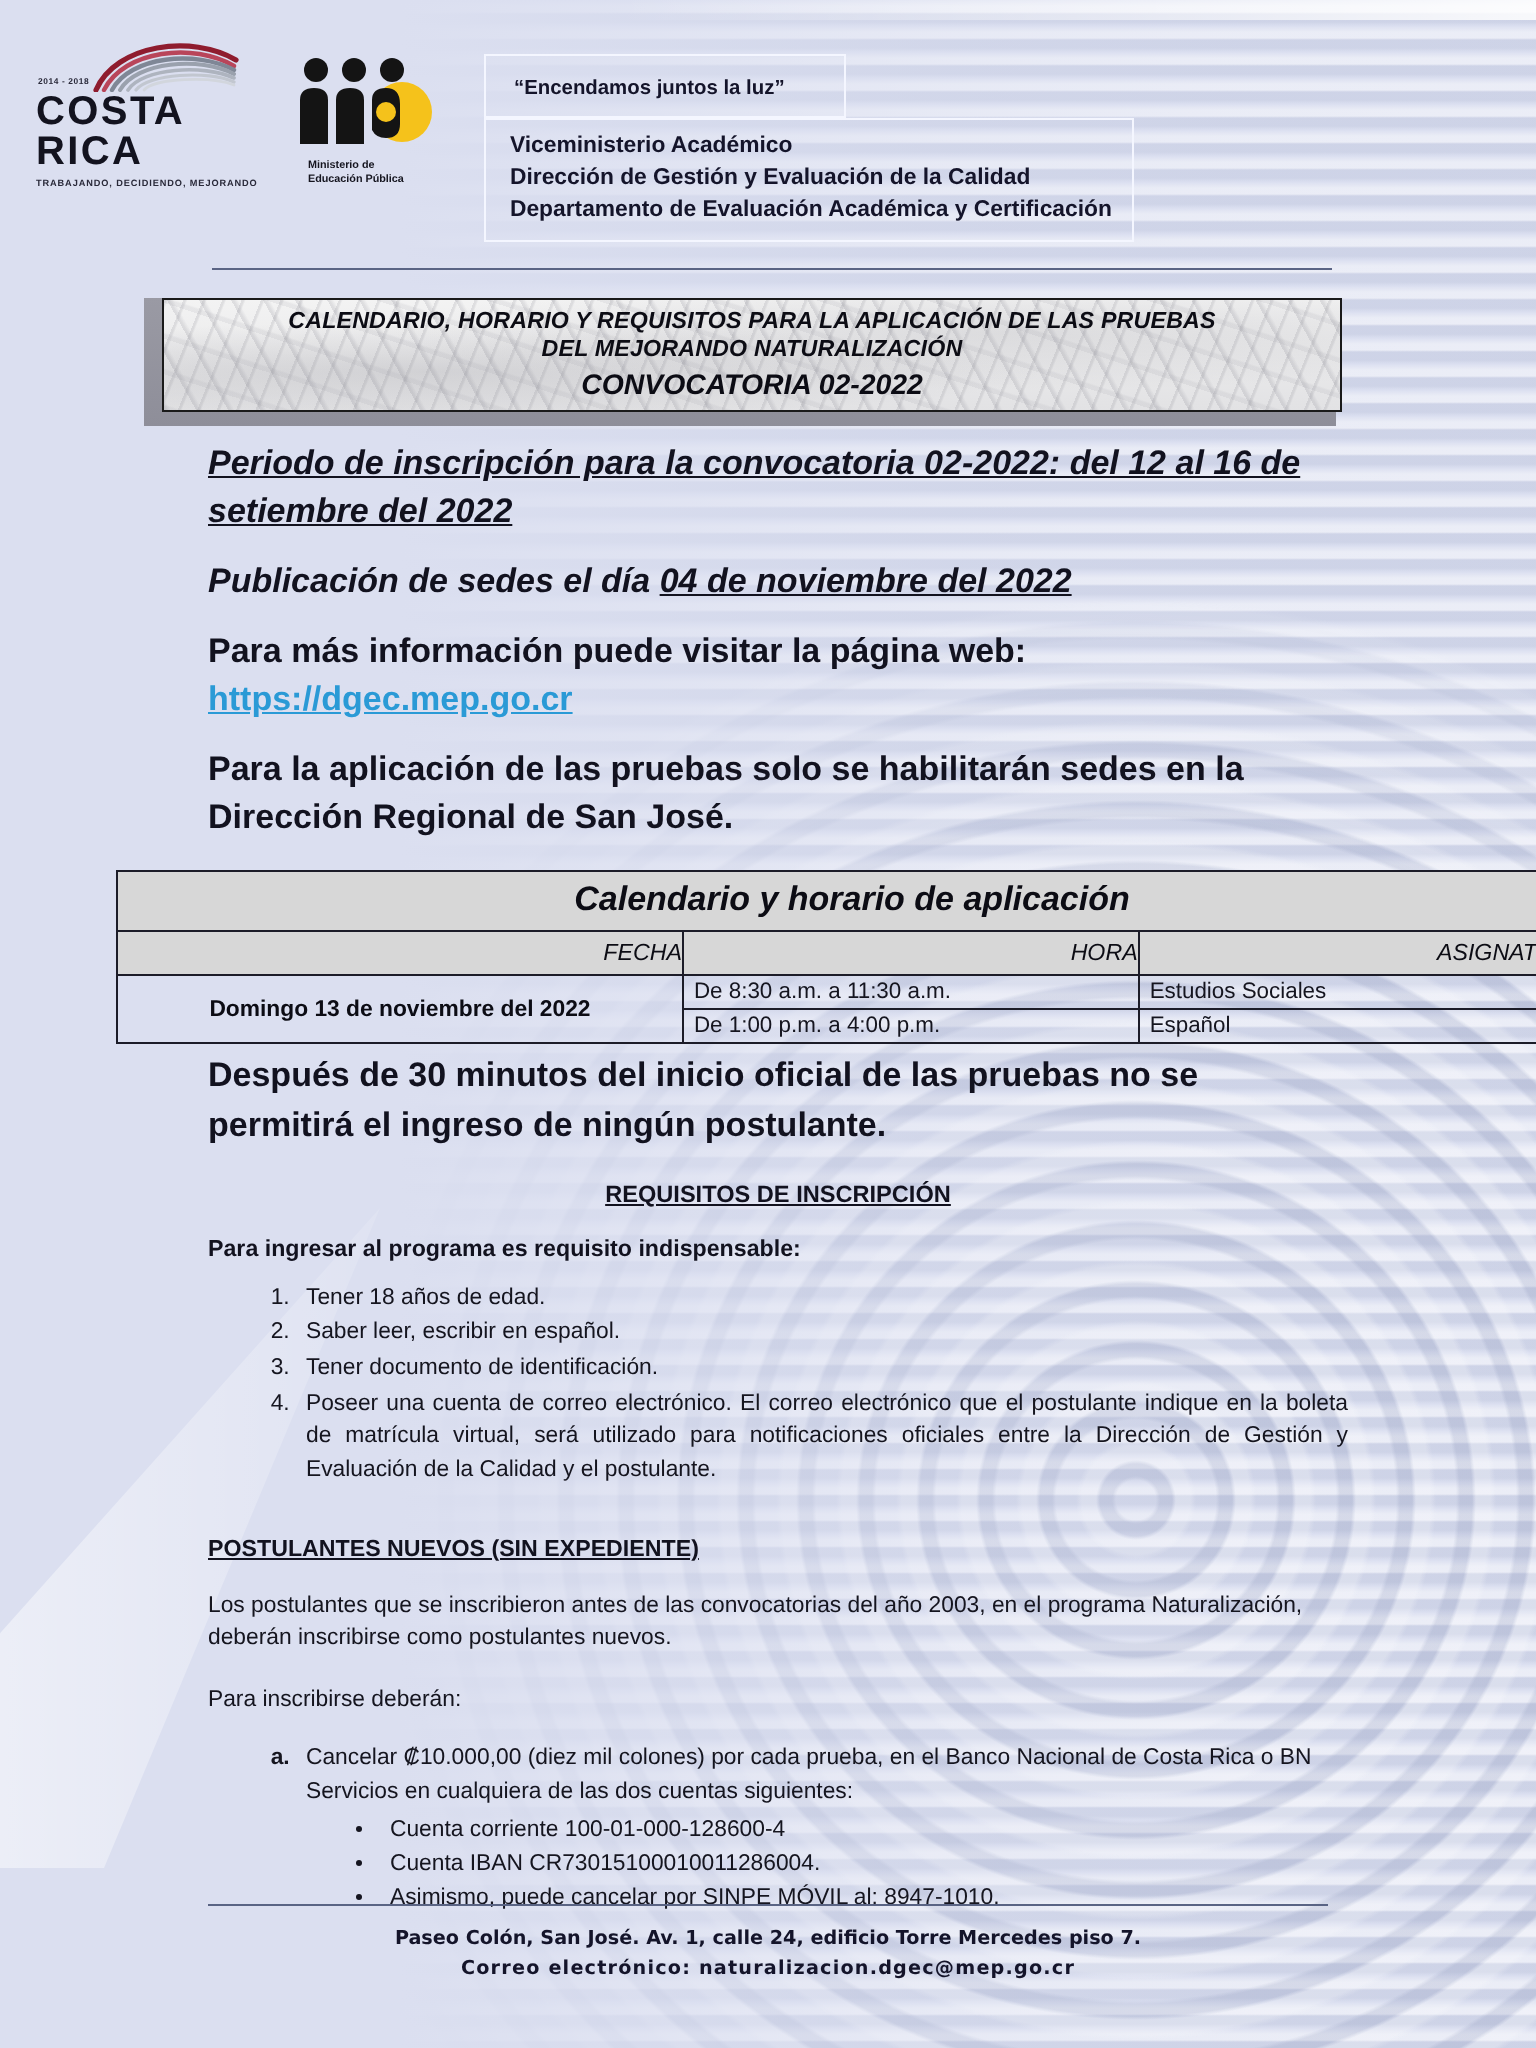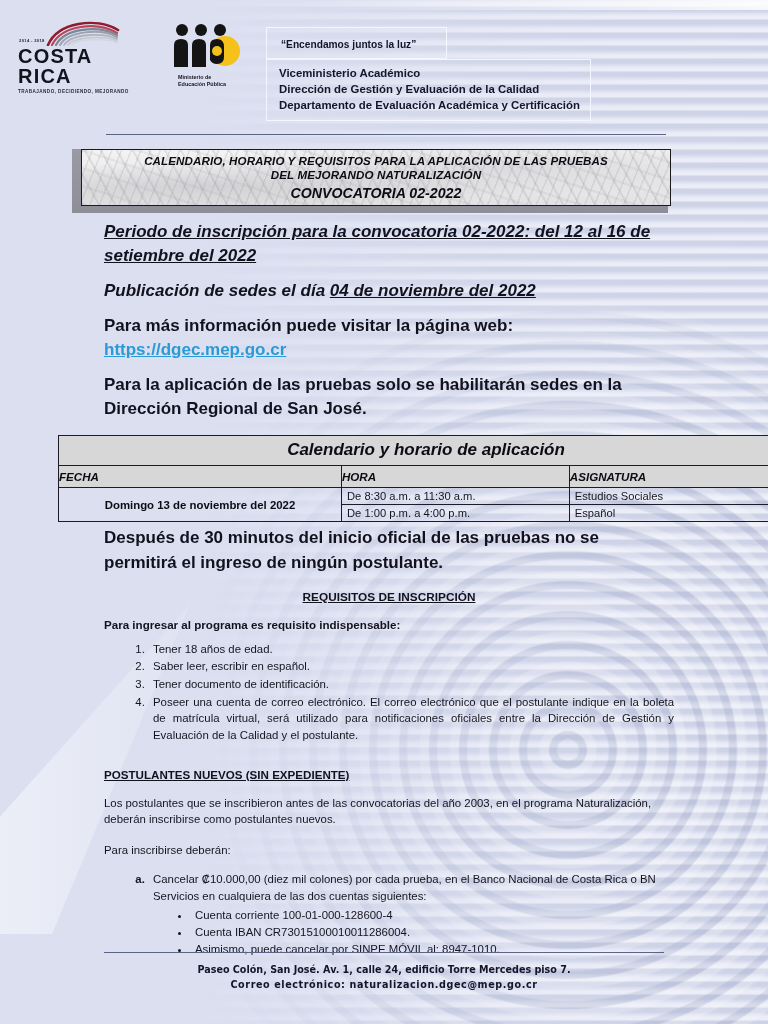--- a/index.html
+++ b/index.html
@@ -99,22 +99,22 @@
   }
 
   
   .header {
     display: flex;
     align-items: flex-start;
     padding: 8px 0 0 18px;
   }
   .logos {
     display: flex;
-    align-items: center;
-    gap: 32px;
+    align-items: flex-end;
+    gap: 8px;
     padding-top: 8px;
   }
 
   
   .cr-logo { width: 120px; }
   .cr-arc-wrap { height: 30px; position: relative; }
   .cr-tiny {
     font-size: 4.2px;
     letter-spacing: .3px;
     color: #2a2a3a;
@@ -269,23 +269,23 @@
     background: #d7d7d7;
     text-align: center;
     font-size: 17px;
     font-weight: bold;
     font-style: italic;
     color: #0c0c14;
     padding: 4px 0 5px;
   }
   .cal-head {
     background: #d7d7d7;
-    text-align: left;
+    text-align: right;
     font-size: 11.6px;
-    font-weight: bold;
+    font-weight: normal;
     font-style: italic;
     color: #0c0c14;
     padding: 4px 0 4px;
     margin-top: 40px;
   }
   .cal-date {
     text-align: center;
     font-size: 11.4px;
     font-weight: bold;
     color: #0c0c14;

